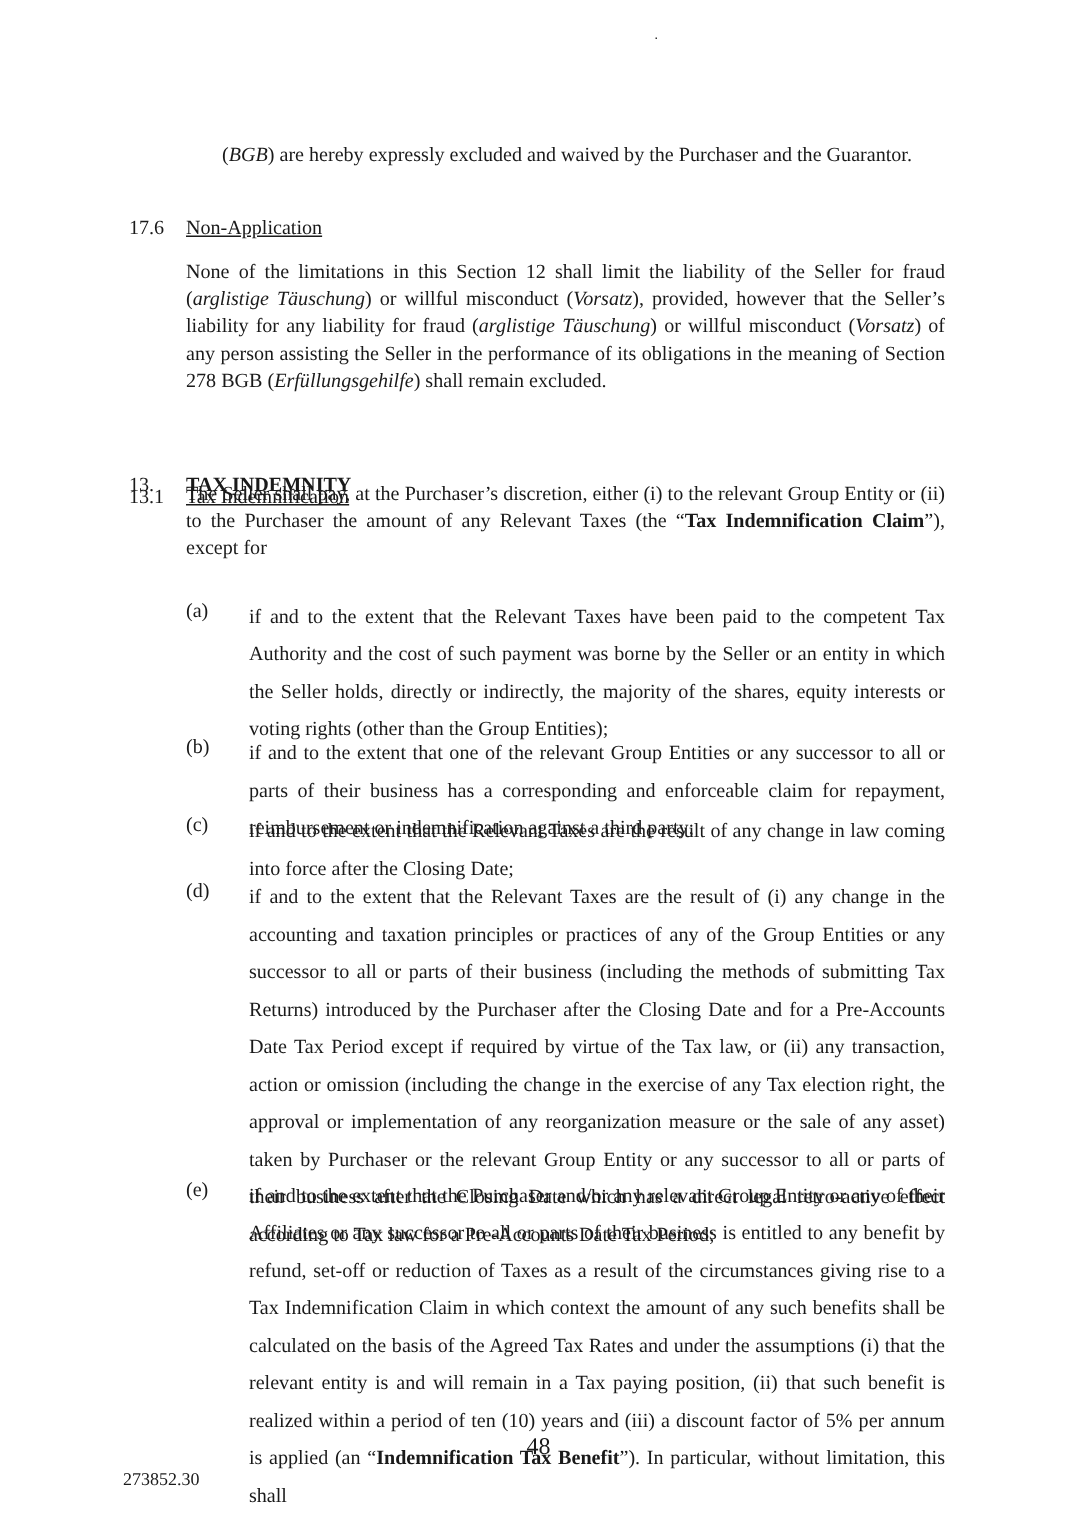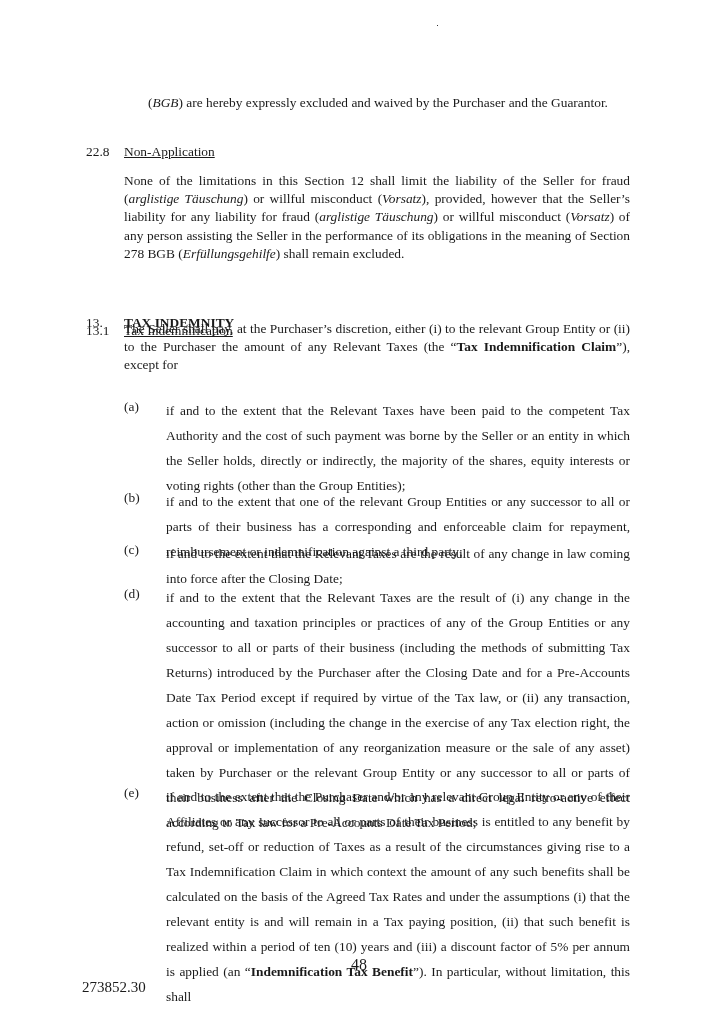--- a/index.html
+++ b/index.html
@@ -16,34 +16,34 @@
     }
     .hrow { position: absolute; left: 86px; line-height: 18px; }
     .hnum { display: inline-block; width: 38px; }
     .u { text-decoration: underline; }
     .b { font-weight: bold; }
     .i { font-style: italic; }
     .item { position: absolute; left: 124px; width: 506px; }
     .item .lbl { position: absolute; left: 0; top: 0; line-height: 18.2px; }
     .item .txt { position: absolute; left: 42px; width: 464px; line-height: 25px; text-align: justify; text-align-last: left; }
     .pageno { position: absolute; left: 351px; top: 956px; font-size: 16px; }
-    .docref { position: absolute; left: 82px; top: 979px; font-size: 15px; }
+    .docref { position: absolute; left: 82px; top: 979px; font-size: 12px; }
   </style>
 </head>
 <body>
 
 <div class="page">
   <div class="dot"></div>
 
   <div class="p" style="top:94px;">
     <span>(</span><span class="i">BGB</span><span>) are hereby expressly excluded and waived by the Purchaser and the Guarantor.</span>
   </div>
 
   <div class="hrow" style="top:143px;">
-    <span class="hnum">22.8</span><span class="u">Non-Application</span>
+    <span class="hnum">17.6</span><span class="u">Non-Application</span>
   </div>
 
   <div class="p" style="top:172px; left:124px; width:506px;">
     <span>None of the limitations in this Section 12 shall limit the liability of the Seller for fraud (</span><span class="i">arglistige Täuschung</span><span>) or willful misconduct (</span><span class="i">Vorsatz</span><span>), provided, however that the Seller’s liability for any liability for fraud (</span><span class="i">arglistige Täuschung</span><span>) or willful misconduct (</span><span class="i">Vorsatz</span><span>) of any person assisting the Seller in the performance of its obligations in the meaning of Section 278 BGB (</span><span class="i">Erfüllungsgehilfe</span><span>) shall remain excluded.</span>
   </div>
 
   <div class="hrow" style="top:269px;margin-top:45px;">
     <span class="hnum">13.</span><span class="b">TAX INDEMNITY</span>
   </div>
 

